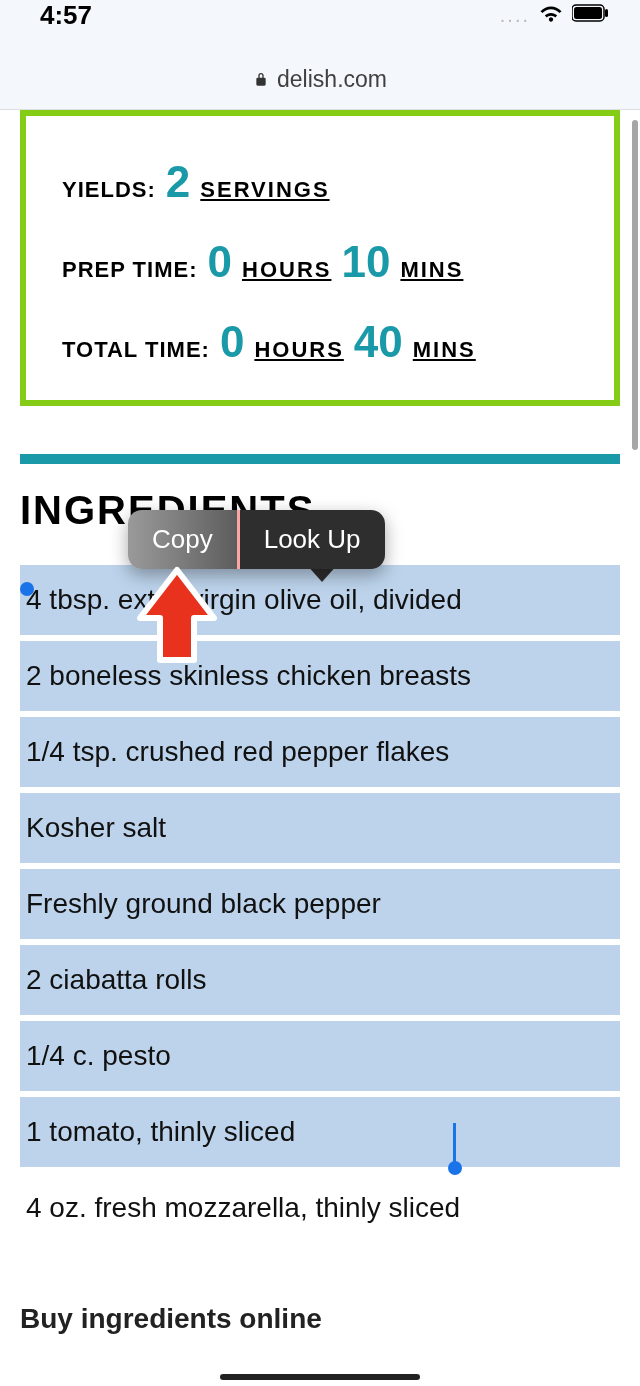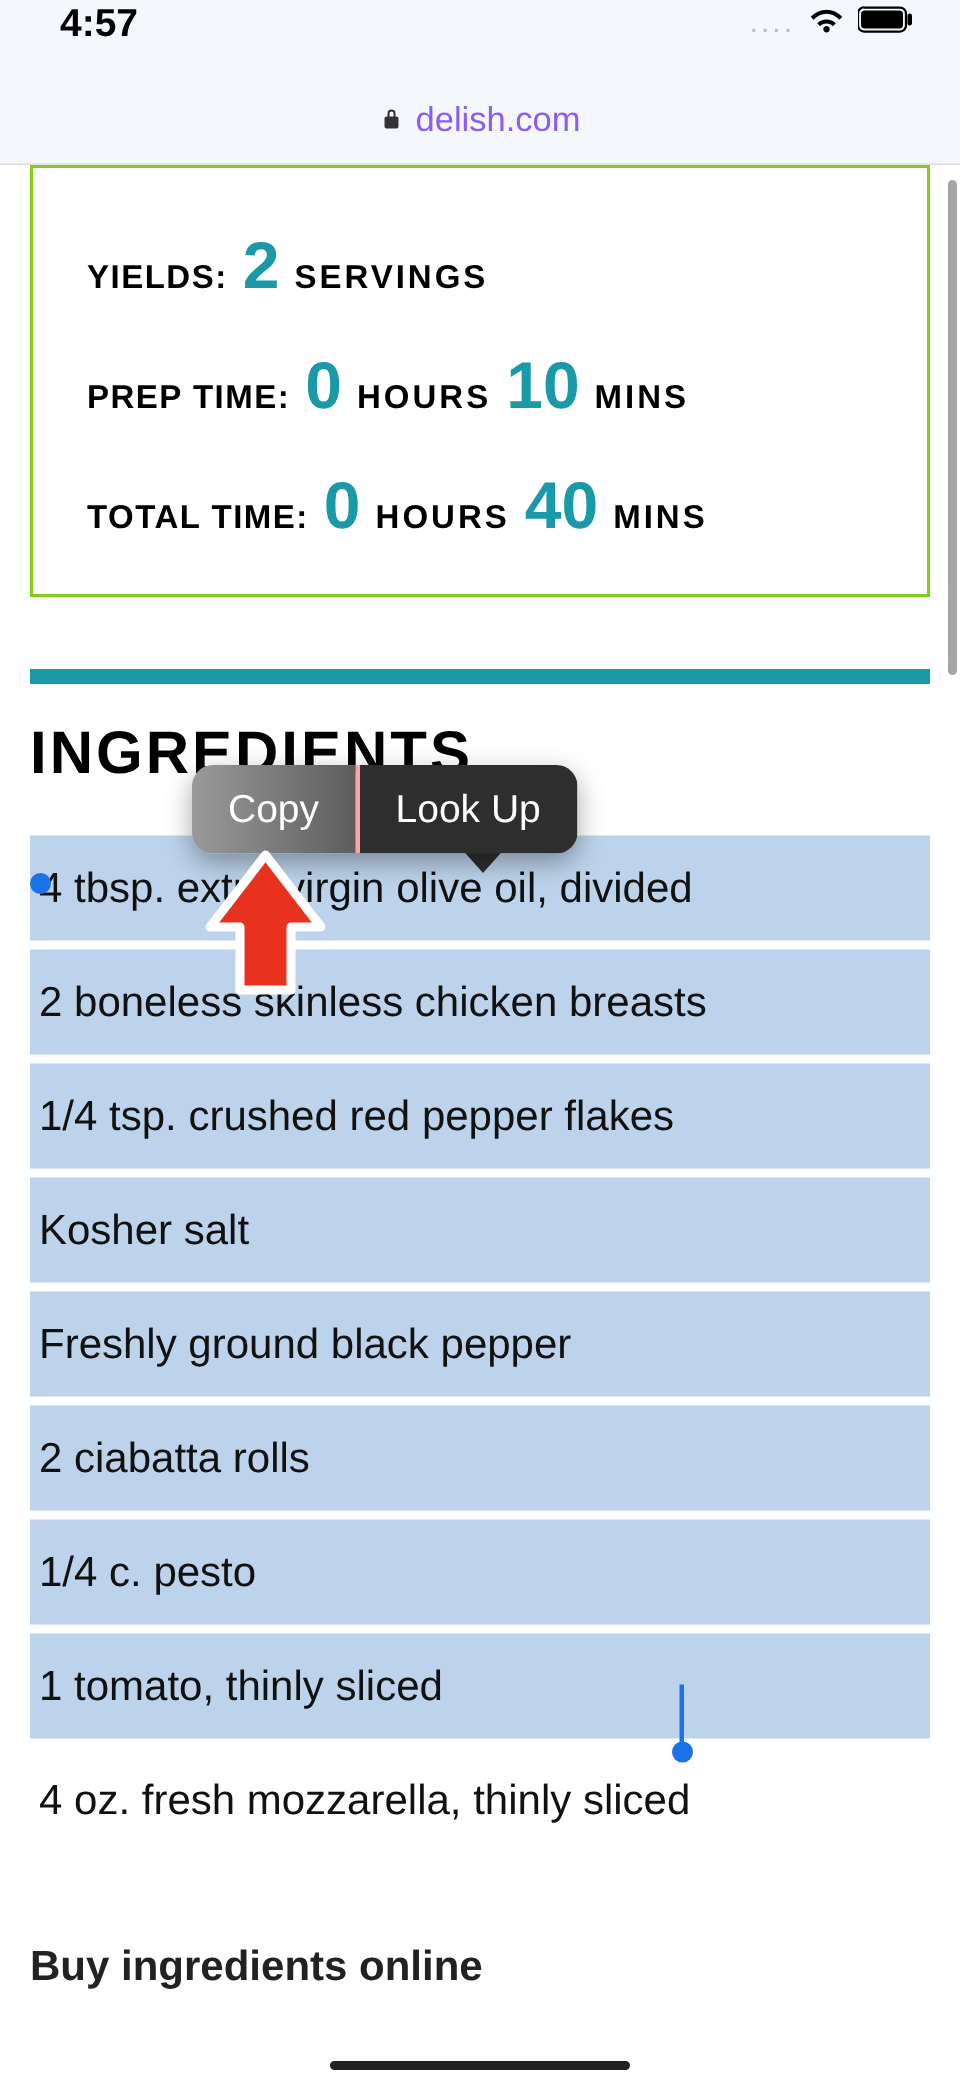--- a/index.html
+++ b/index.html
@@ -25,27 +25,27 @@
   .wifi-icon svg { width: 26px; height: 26px; }
   .battery-icon svg { width: 38px; height: 18px; }
   .url-bar {
     height: 60px;
     background: #f4f7fb;
     display: flex;
     align-items: center;
     justify-content: center;
     gap: 8px;
     font-size: 23px;
-    color: #8b5cf6;
+    color: #404040;
     border-bottom: 1px solid #ddd;
   }
   .lock-icon svg { width: 16px; height: 16px; }
   .content { padding: 0 20px; }
   .recipe-box {
-    border: 2px solid #84cc16;
+    border: 6px solid #84cc16;
     padding: 20px 36px 36px 36px;
     margin-bottom: 48px;
   }
   .meta-row {
     display: flex;
     align-items: baseline;
     gap: 10px;
     margin-top: 24px;
     margin-bottom: 36px;
   }
@@ -60,20 +60,21 @@
     font-weight: 800;
     font-size: 44px;
     color: #1a99a8;
     line-height: 1;
   }
   .meta-unit {
     font-weight: 700;
     font-size: 22px;
     letter-spacing: 2px;
     text-transform: uppercase;
+    text-decoration: underline;
   }
   .section-rule { height: 10px; background: #1a99a8; margin-bottom: 24px; }
   .section-title {
     font-weight: 700;
     font-size: 40px;
     letter-spacing: 2px;
     margin-bottom: 32px;
   }
   .ingredients { }
   .ing-item {

